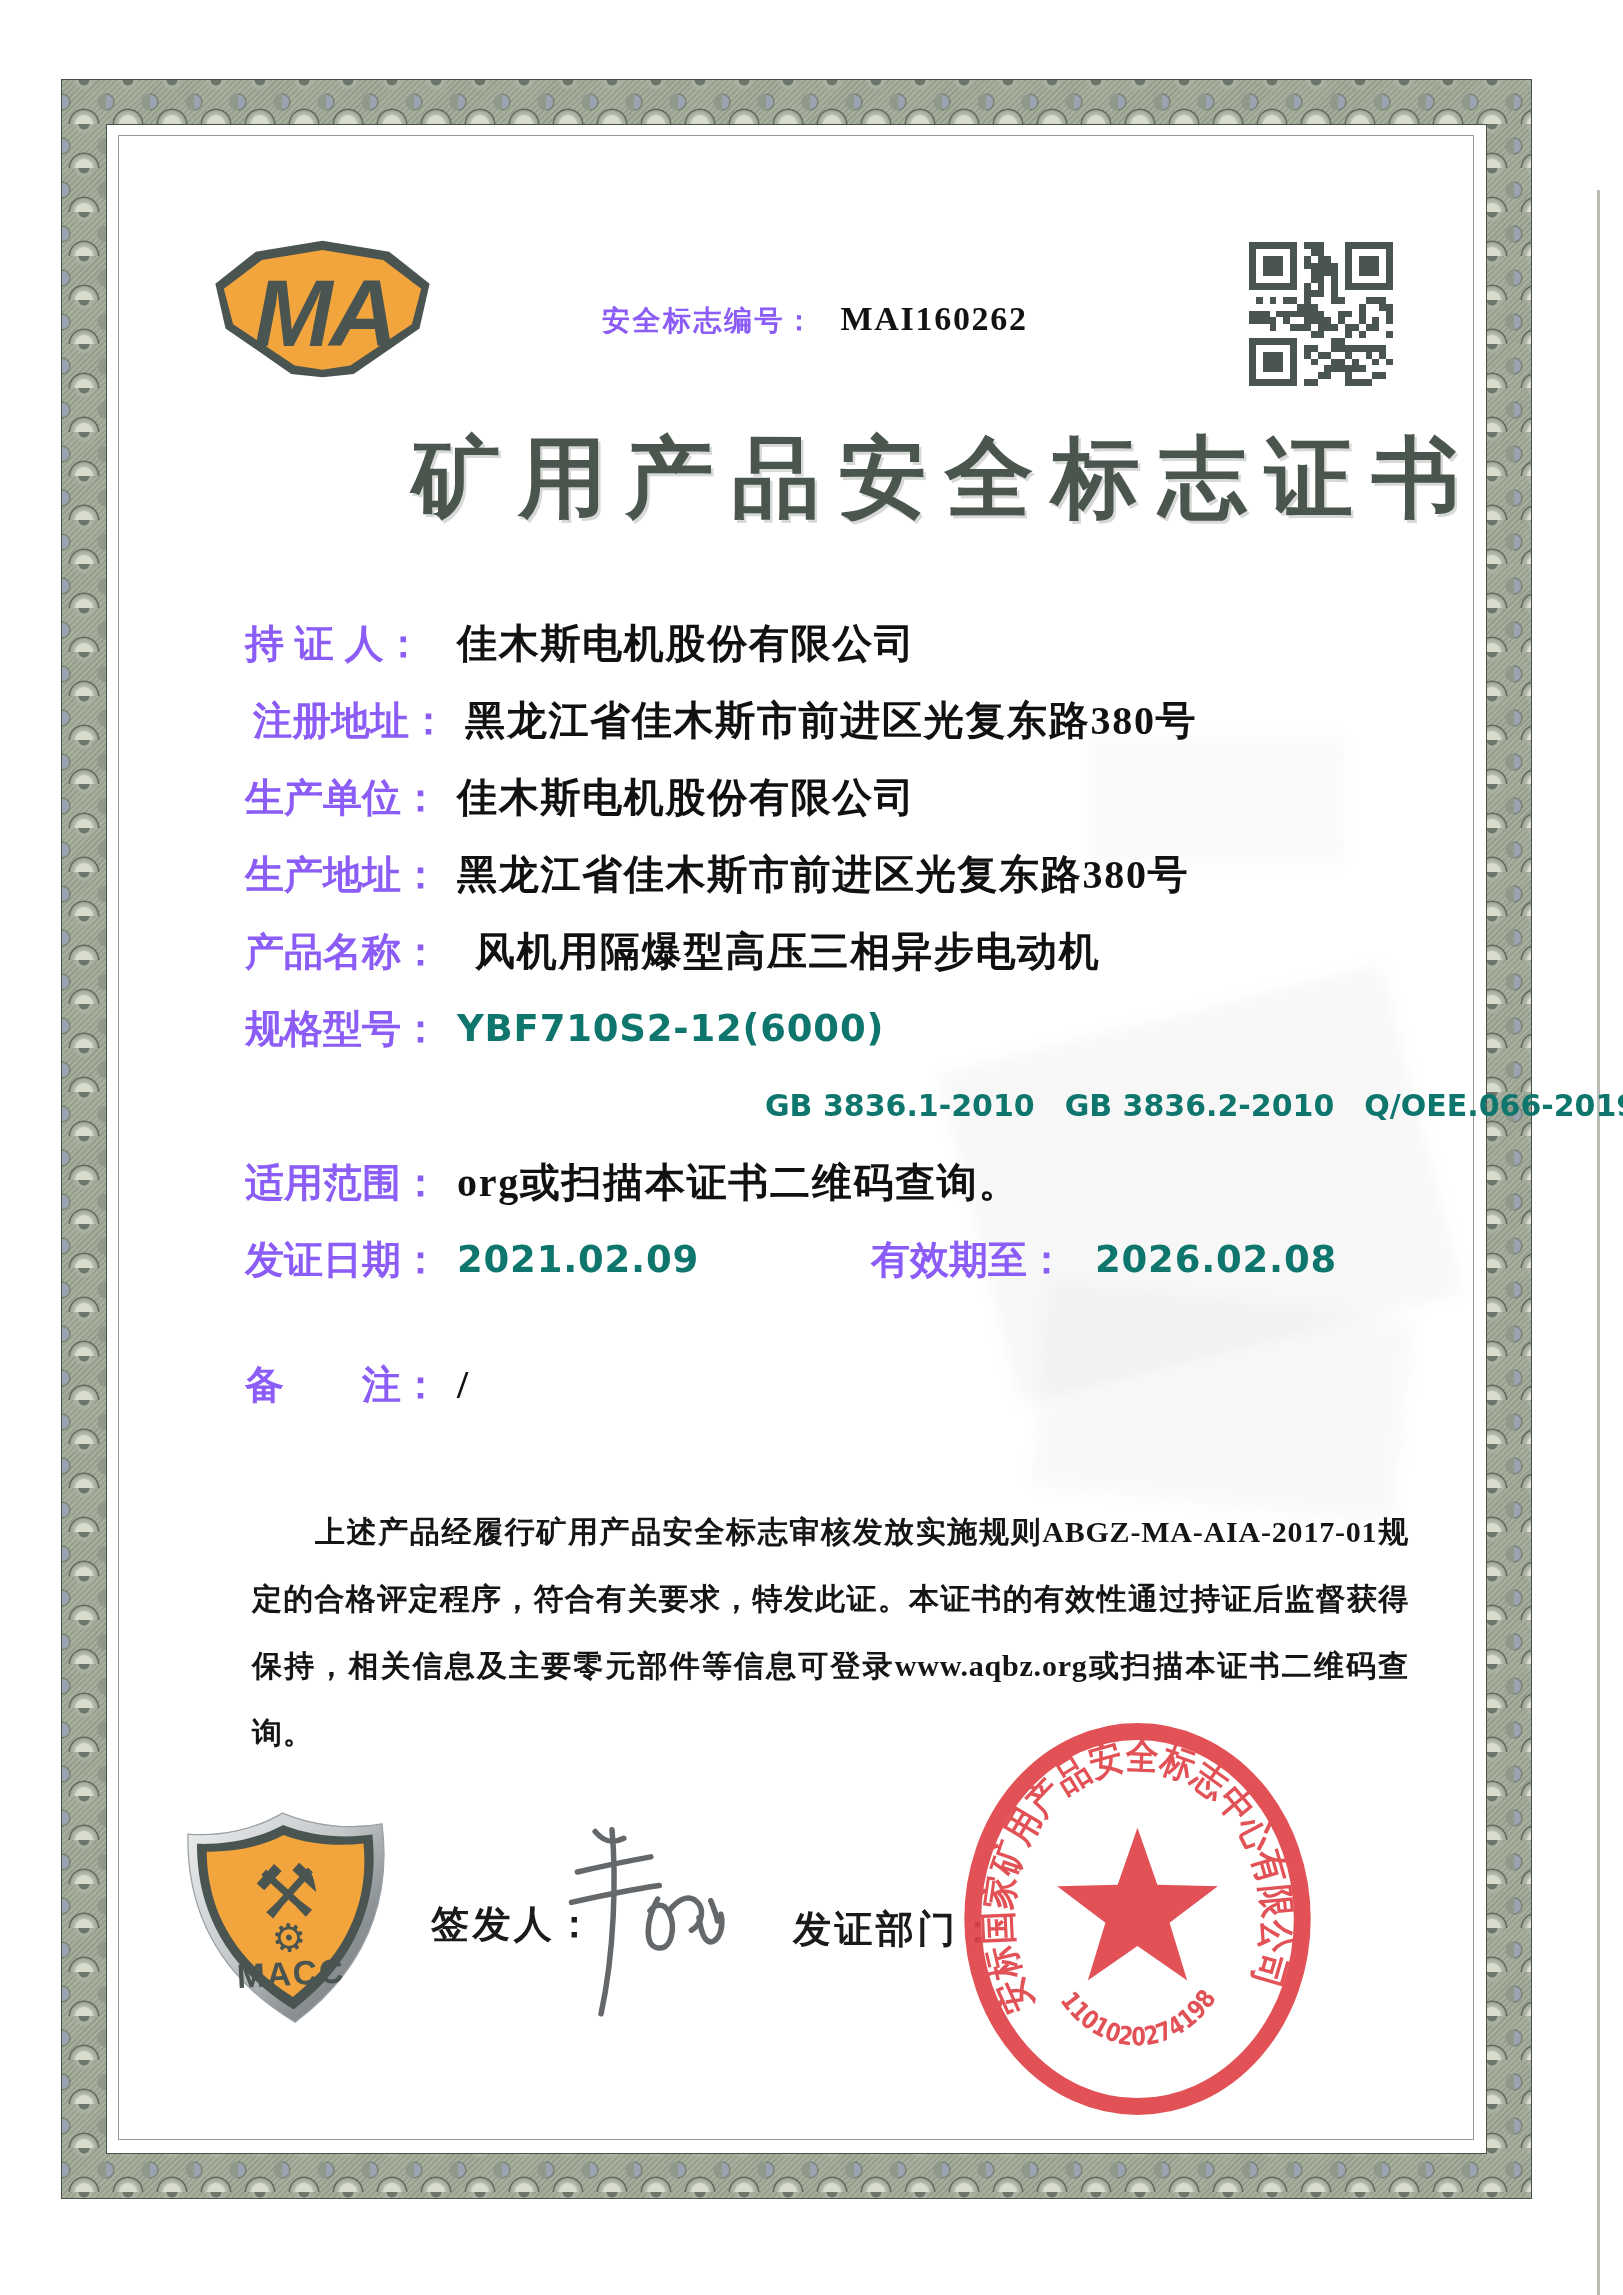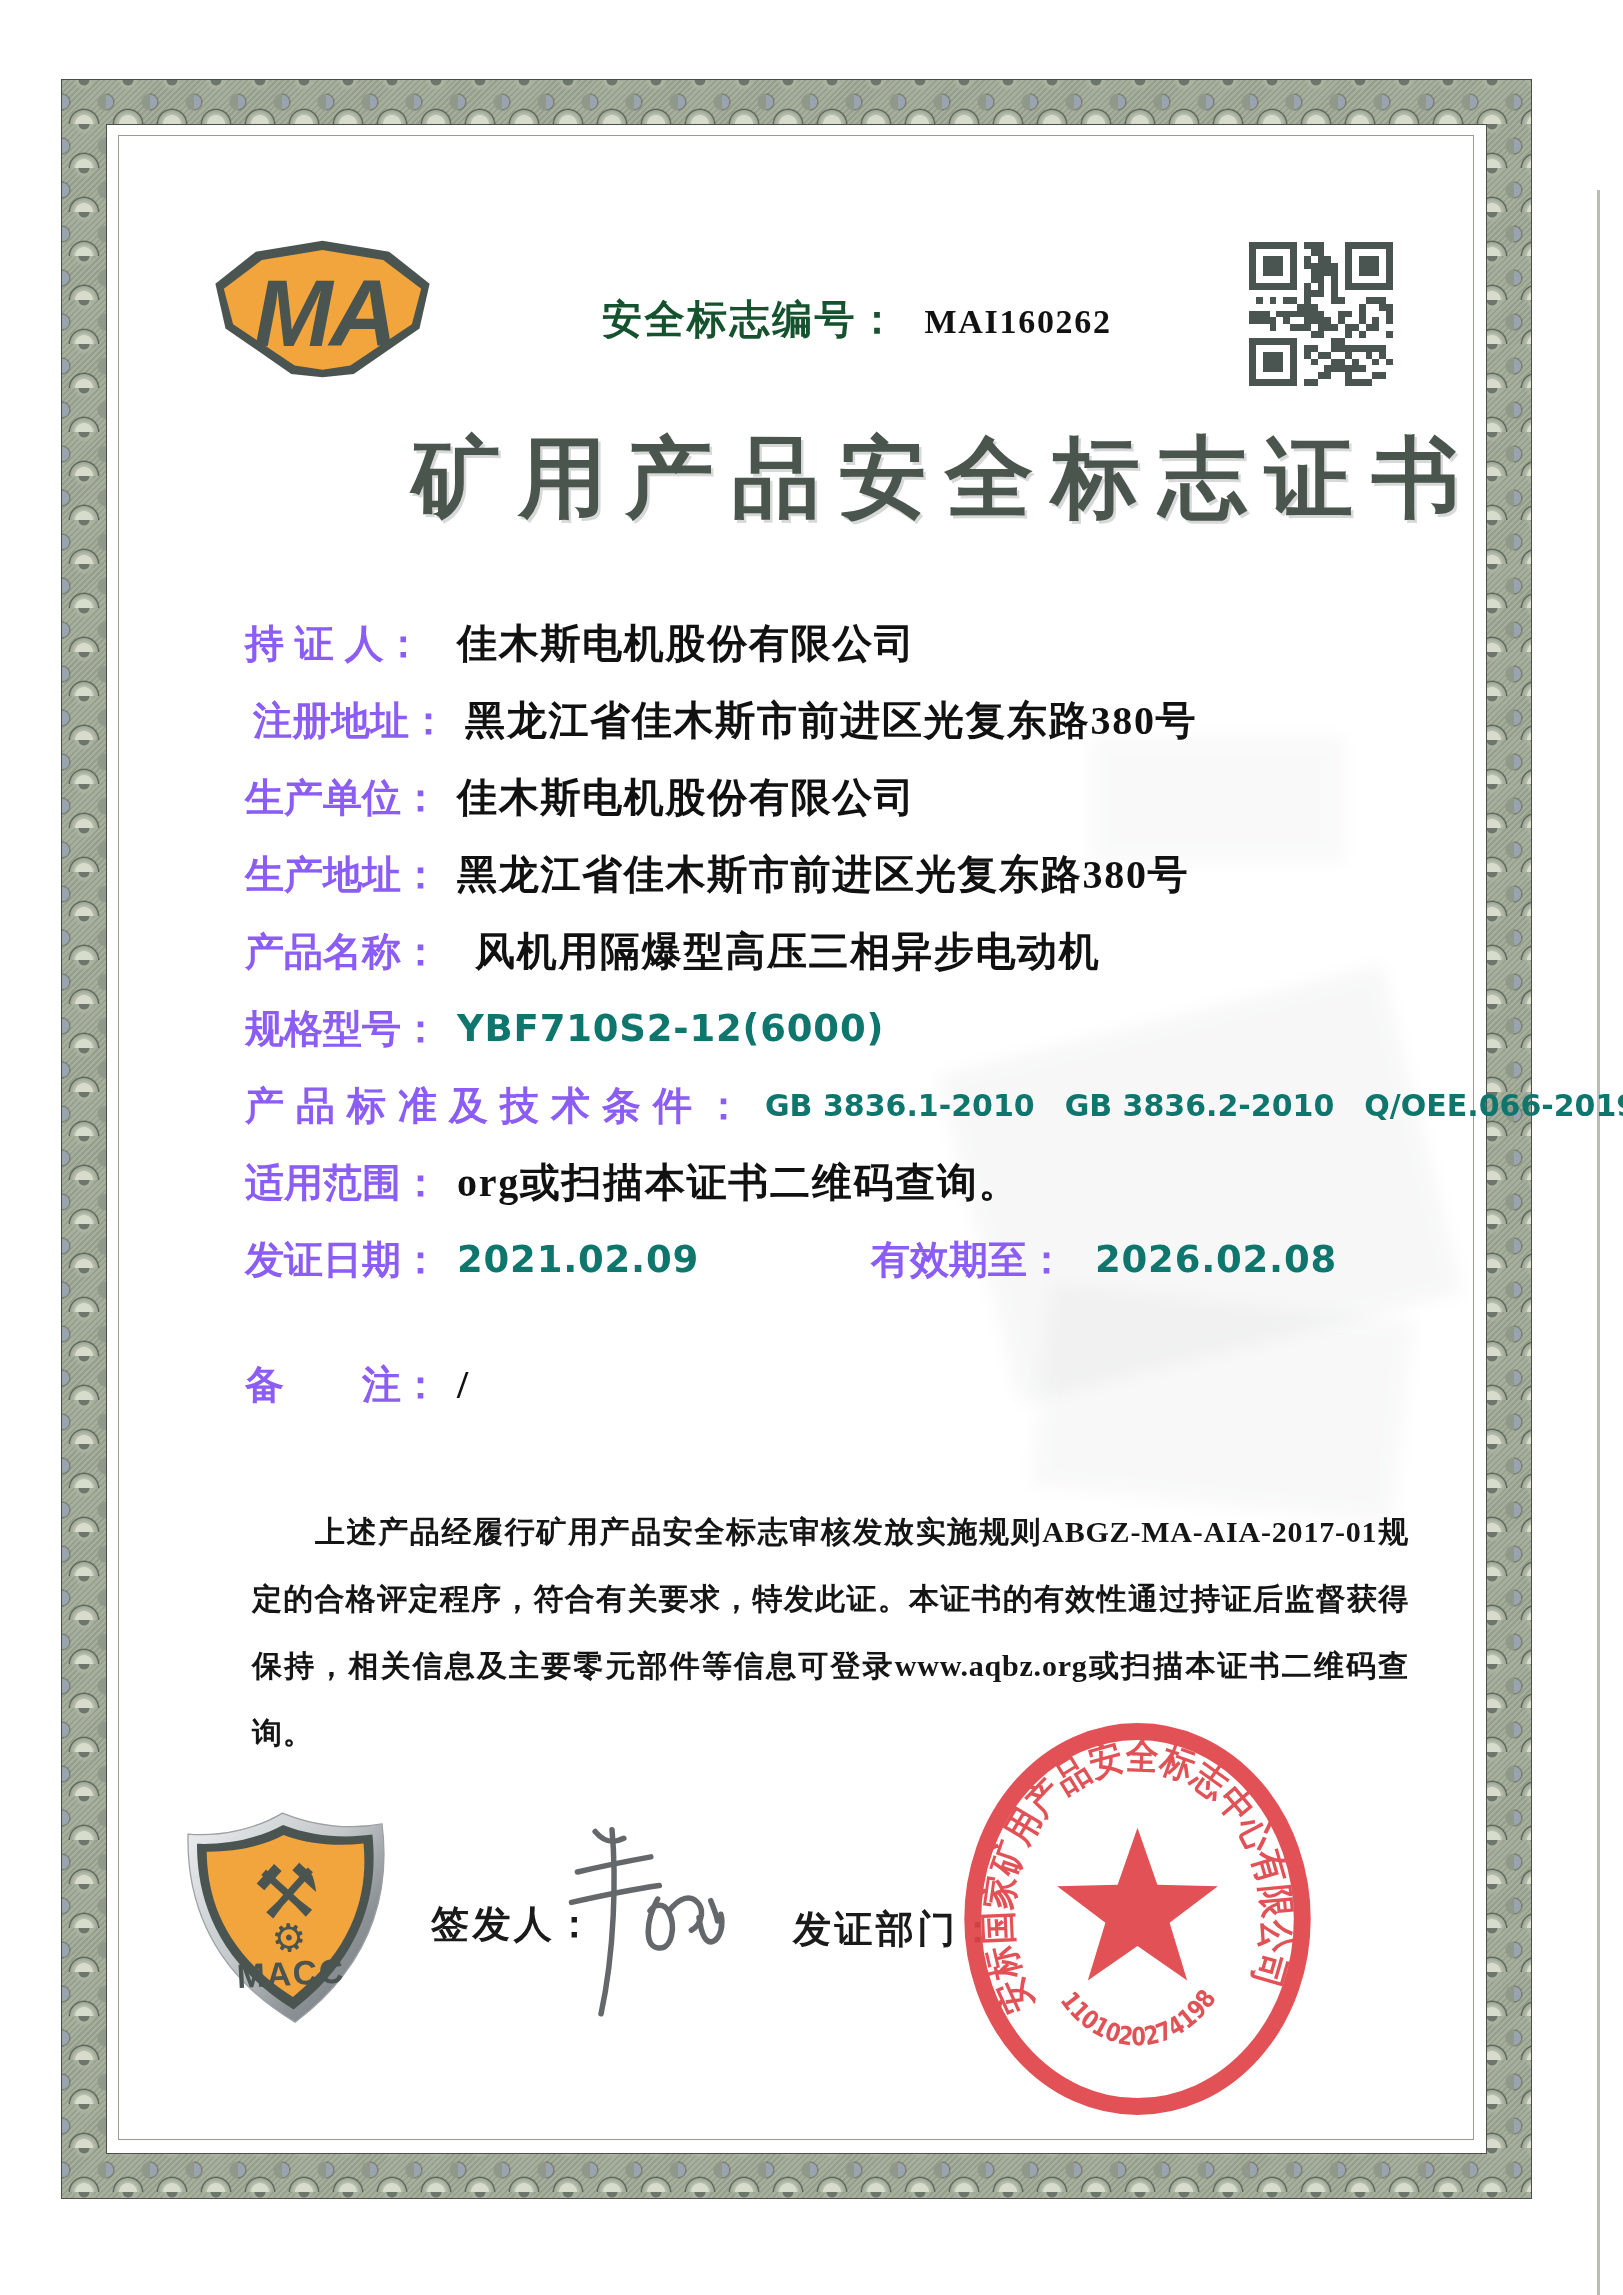--- a/index.html
+++ b/index.html
@@ -32,21 +32,21 @@
   }
   
   .scan-edge-right{position:absolute;left:1597px;top:190px;width:3.4px;height:2105px;background:#b9bdb5;}
   .ghost{position:absolute;background:#7f8a82;filter:blur(7.6px);}
   .g1{left:972px;top:1015px;width:457px;height:338px;opacity:.06;transform:rotate(-14deg);}
   .g2{left:1040px;top:1302px;width:364px;height:203px;opacity:.05;transform:rotate(6deg);}
   .g3{left:1091px;top:736px;width:254px;height:127px;opacity:.045;}
   
   .ma-badge{position:absolute;left:210px;top:239px;width:225px;height:140px;}
   .mark-line{position:absolute;left:602px;top:291px;height:56px;line-height:56px;white-space:nowrap;}
-  .mark-label{font-size:40px;font-weight:bold;color:#14532d;letter-spacing:2.5px;}
+  .mark-label{font-size:28px;font-weight:bold;color:#8b5cf6;letter-spacing:2.5px;}
   .mark-number{font-family:"Liberation Serif","DejaVu Serif",serif;font-size:34px;font-weight:bold;color:#121212;margin-left:25px;letter-spacing:1.7px;}
   .qr{position:absolute;left:1249px;top:242px;width:144px;height:144px;}
   .title{
     position:absolute;left:118px;top:419px;width:1360px;text-align:right;
     font-family:"Liberation Serif","DejaVu Serif",serif;font-weight:bold;
     font-size:88px;color:#4a554e;letter-spacing:18.6px;text-indent:18.6px;white-space:nowrap;
     text-shadow:2.5px 2.5px 0 rgba(74,84,78,.22);
   }
   
   .field-rows{position:absolute;inset:0;}
@@ -348,21 +348,20 @@
       </div>
       <div class="field-row" style="top: 926px;">
         <span class="f-label">产品名称：</span>
         <span class="f-value" style="left: 475px;">风机用隔爆型高压三相异步电动机</span>
       </div>
       <div class="field-row" style="top: 1003px;">
         <span class="f-label">规格型号：</span>
         <span class="v-num" style="left: 457px;">YBF710S2-12(6000)</span>
       </div>
       <div class="field-row" style="top: 1080px;">
-        <span class="f-label lbl-wide">产品标准及技术条件：</span>
         <span class="v-num sm" style="left: 765px;">GB 3836.1-2010　GB 3836.2-2010　Q/OEE.066-2019</span>
       </div>
       <div class="field-row" style="top: 1157px;">
         <span class="f-label">适用范围：</span>
         <span class="f-value" style="left: 457px;">org或扫描本证书二维码查询。</span>
       </div>
       <div class="field-row" style="top: 1234px;">
         <span class="f-label">发证日期：</span>
         <span class="v-num" style="left: 457px;">2021.02.09</span>
         <span class="f-label" style="left: 871px;">有效期至：</span>

